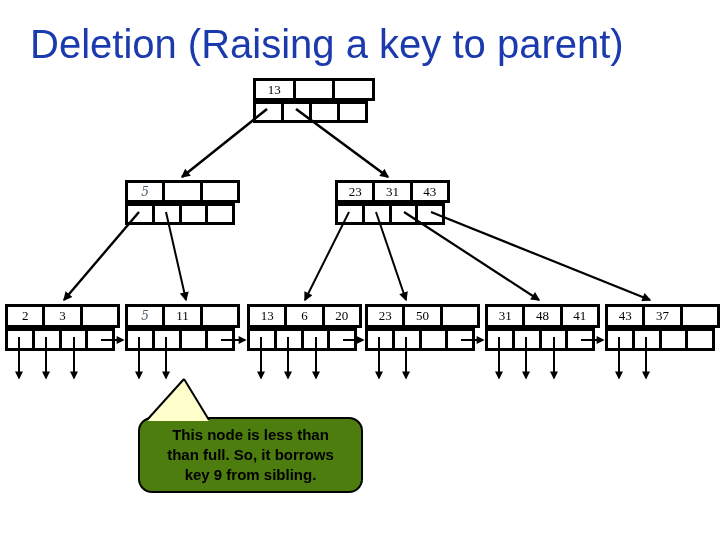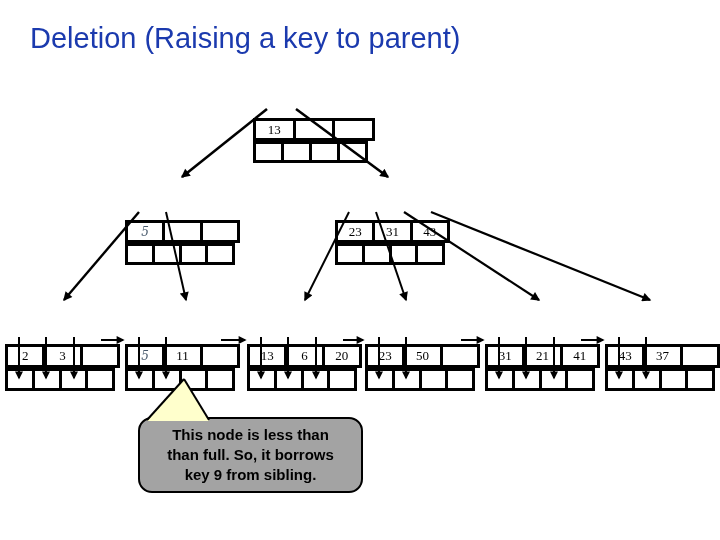--- a/index.html
+++ b/index.html
@@ -1,40 +1,40 @@
 <!DOCTYPE html>
 <html><head>
 <meta charset="utf-8">
 <style>
   html,body{margin:0;padding:0;background:#fff;}
   .stage{position:relative;width:720px;height:540px;background:#ffffff;overflow:hidden;
          font-family:"Liberation Sans",sans-serif;}
-  .title{position:absolute;left:30px;top:22px;font-size:29px;font-weight:400;
+  .title{position:absolute;left:30px;top:22px;font-size:40px;font-weight:400;
          color:#1b3aae;white-space:nowrap;}
   .row{position:absolute;display:flex;border:3px solid #000;background:#fff;
-       box-sizing:border-box;margin-top:40px;}
+       box-sizing:border-box;}
   .row .cell{flex:1;border-left:3px solid #000;display:flex;align-items:center;
        justify-content:center;font-family:"Liberation Serif",serif;font-size:13px;
        color:#000;overflow:hidden;}
   .row .cell:first-child{border-left:none;}
   .cell.hand{font-family:"DejaVu Serif",serif;font-style:italic;font-weight:400;
        font-size:12px;color:#46586b;}
   
   .root-keys{left:253px;top:78px;width:122px;height:23px;}
   .root-ptrs{left:253px;top:101px;width:115px;height:22px;}
   .intL-keys{left:125px;top:180px;width:115px;height:23px;}
   .intL-ptrs{left:125px;top:203px;width:110px;height:22px;}
   .intR-keys{left:335px;top:180px;width:115px;height:23px;}
   .intR-ptrs{left:335px;top:203px;width:110px;height:22px;}
   .leaf-keys{top:304px;width:115px;height:24px;}
   .leaf-ptrs{top:328px;width:110px;height:23px;}
   .lx0{left:5px;} .lx1{left:125px;} .lx2{left:247px;}
   .lx3{left:365px;} .lx4{left:485px;} .lx5{left:605px;}
   .callout{position:absolute;left:138px;top:417px;width:225px;height:76px;
-       background:#a3a3a3;border:2px solid #000;border-radius:14px;
+       background:#4d7c0f;border:2px solid #000;border-radius:14px;
        display:flex;flex-direction:column;justify-content:center;
        text-align:center;font-weight:bold;font-size:15px;line-height:20px;color:#000;
        box-sizing:border-box;}
   .overlay{position:absolute;left:0;top:0;width:720px;height:540px;pointer-events:none;}
 </style>
 </head>
 <body>
 
 <div class="stage">
 
@@ -119,21 +119,21 @@
   </div>
   <div class="row leaf-ptrs lx3">
     <div class="cell"></div>
     <div class="cell"></div>
     <div class="cell"></div>
     <div class="cell"></div>
   </div>
 
   <div class="row leaf-keys lx4">
     <div class="cell">31</div>
-    <div class="cell">21</div>
+    <div class="cell">48</div>
     <div class="cell">41</div>
   </div>
   <div class="row leaf-ptrs lx4">
     <div class="cell"></div>
     <div class="cell"></div>
     <div class="cell"></div>
     <div class="cell"></div>
   </div>
 
   <div class="row leaf-keys lx5">

